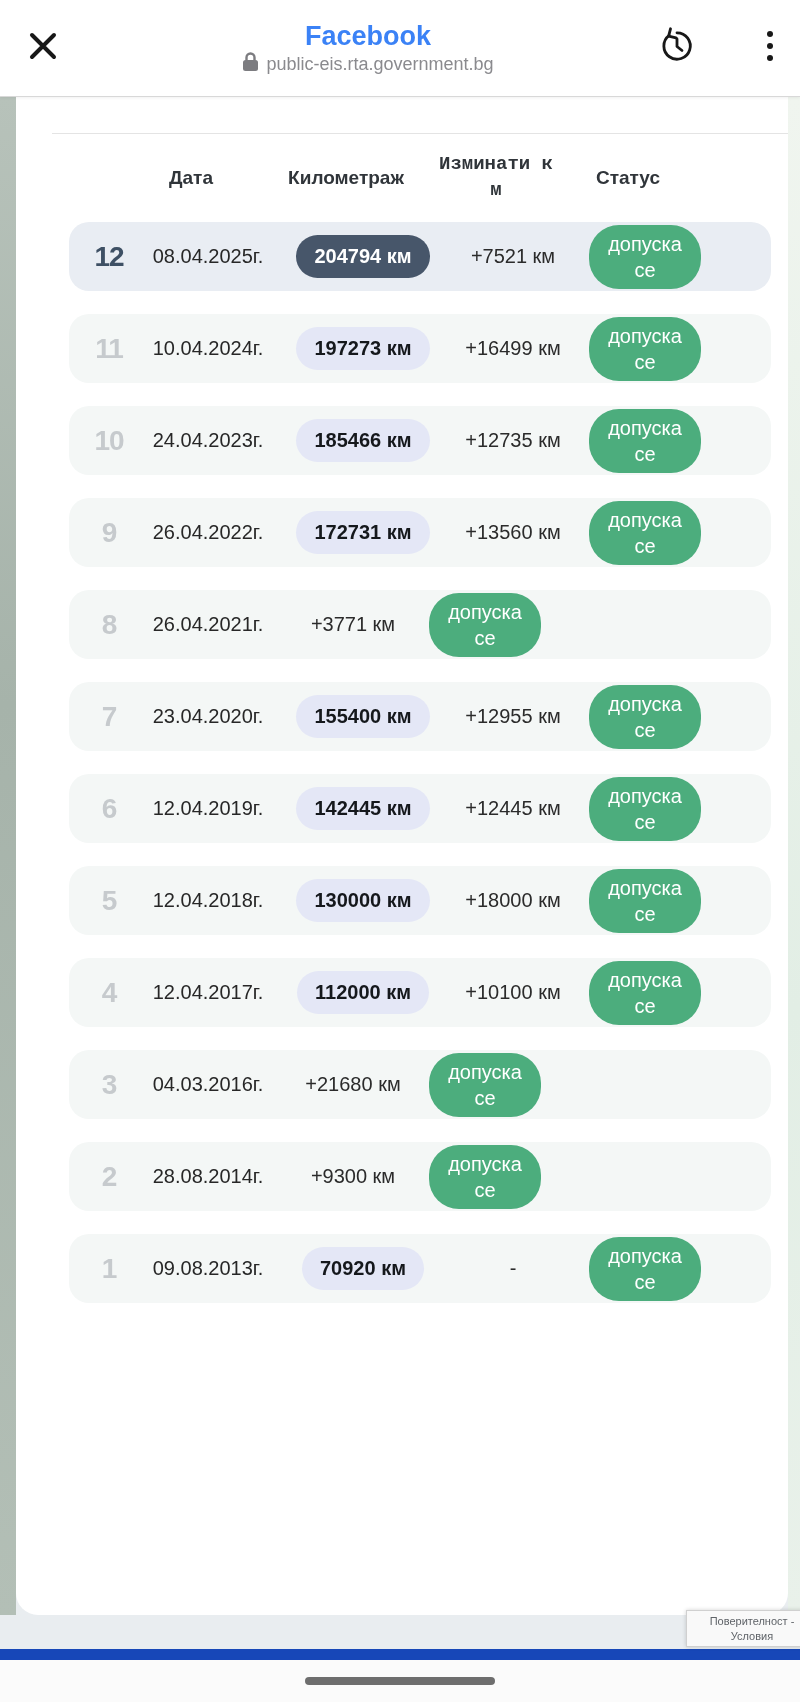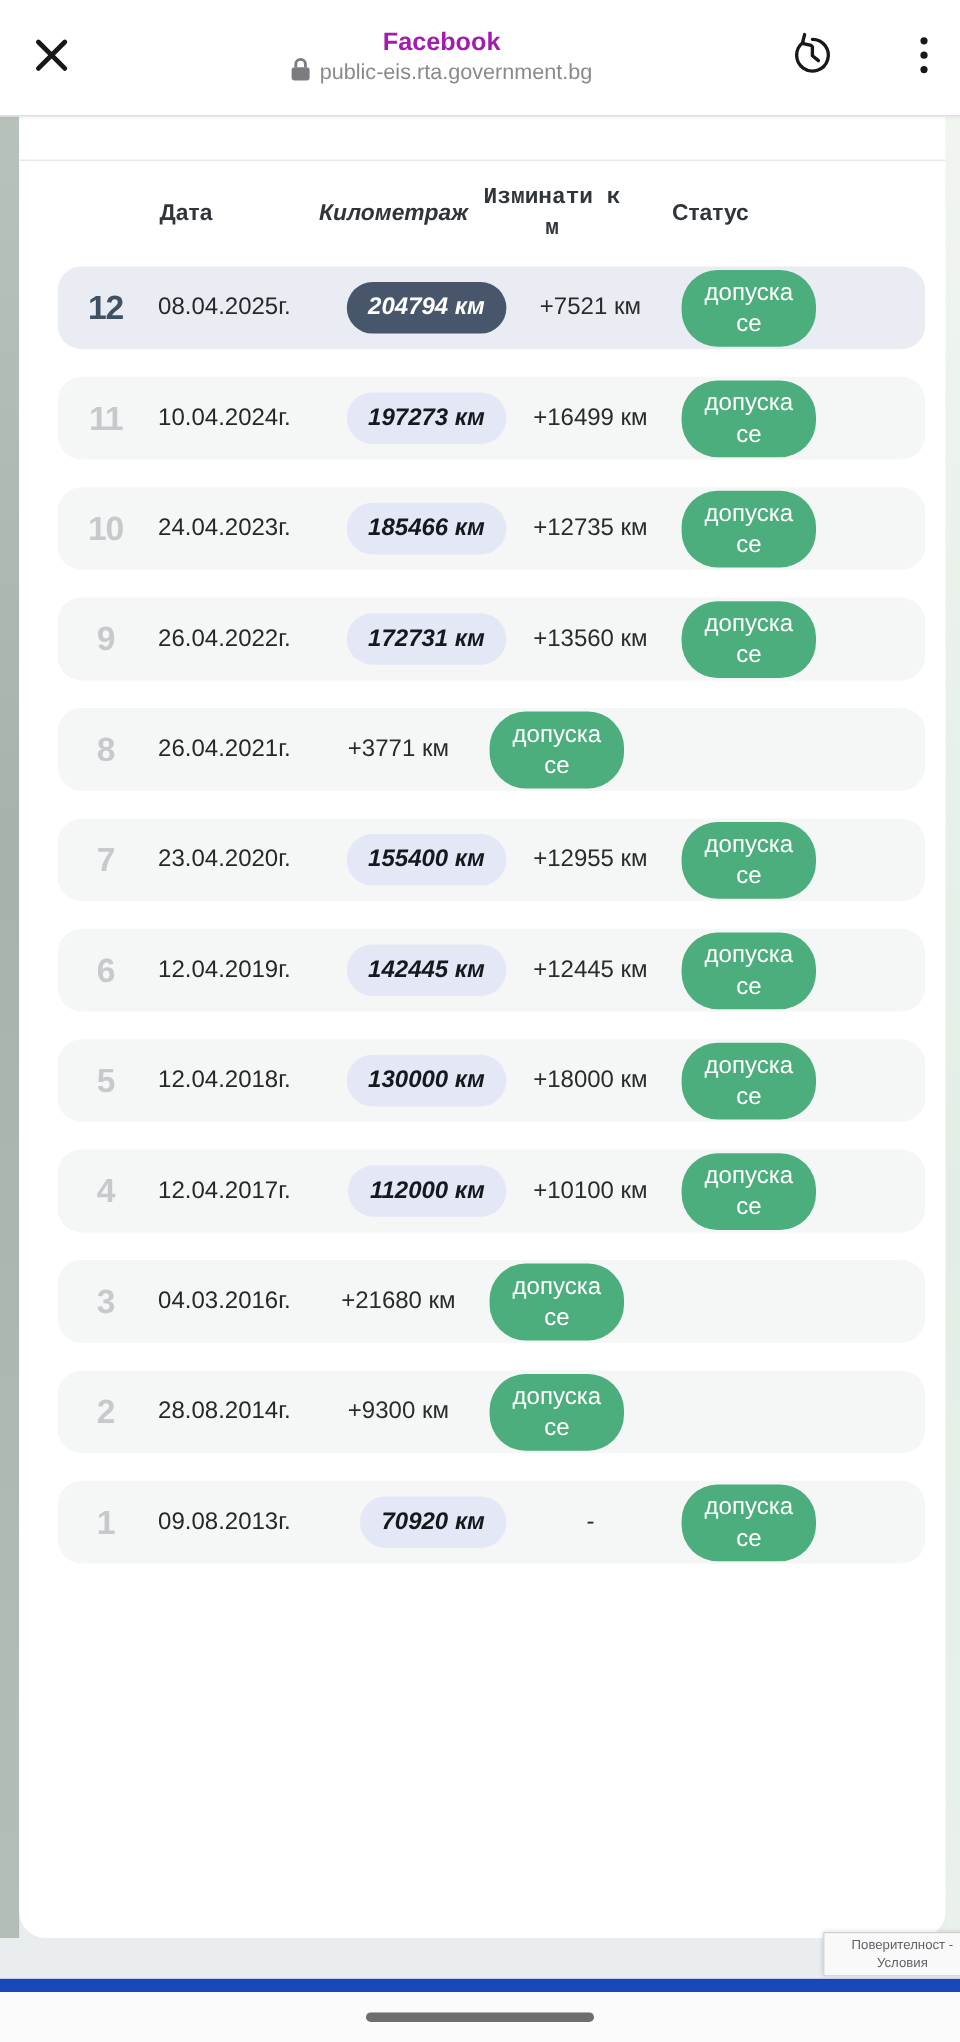--- a/index.html
+++ b/index.html
@@ -10,51 +10,51 @@
     -webkit-font-smoothing:antialiased;
   }
   
   .chrome {
     height:97px; background:#ffffff; display:flex; align-items:center;
     border-bottom:1px solid #d8d8d8; position:relative; z-index:5;
     box-shadow:0 1px 3px rgba(0,0,0,.06);
   }
   .chrome-close { width:86px; display:flex; justify-content:center; cursor:pointer; }
   .chrome-center { flex:1; text-align:center; }
-  .chrome-title { font-size:21px; font-weight:700; color:#a21caf; line-height:1.2; }
+  .chrome-title { font-size:27px; font-weight:700; color:#3b82f6; line-height:1.2; }
   .chrome-urlrow { display:flex; align-items:center; justify-content:center; gap:7px; margin-top:0; }
   .chrome-url { font-size:18px; color:#8a8a8e; }
   .chrome-actions { width:150px; display:flex; align-items:center; justify-content:space-between; padding:0 26px 0 6px; }
   .icon-btn { cursor:pointer; display:flex; align-items:center; justify-content:center; }
   
   .page {
     height:1518px; display:flex; align-items:stretch;
     background:#e9edf0;
   }
   .strip-left { width:16px; background:linear-gradient(180deg,#b7c2ba 0%,#a6b3aa 40%,#b3bfb6 100%); }
   .strip-right { width:12px; background:linear-gradient(180deg,#f0f5ef 0%,#e2eee5 60%,#e9f1ea 100%); }
   .card {
-    flex:1; background:#ffffff; border-radius:0 0 22px 22px; position:relative; overflow:hidden;
+    flex:1; background:#ffffff; border-radius:0 0 22px 22px; position:relative; overflow:hidden;padding-left:36px;
   }
   .card-divider { height:1px; background:#e4e4e4; margin-top:36px; }
   
   .thead {
     height:88px; display:flex; align-items:center; padding-left:16px;
     font-size:19px; font-weight:700; color:#30353a;
   }
   .cell-num    { width:48px;  text-align:center; }
   .cell-date   { width:150px; text-align:center; }
-  .cell-km     { width:160px; text-align:right;font-style:italic; }
+  .cell-km     { width:160px; text-align:center; }
   .cell-delta  { width:140px; text-align:center; }
   .cell-status { width:124px; text-align:center; }
   .thead .two-line { line-height:1.35;font-family:Liberation Mono, monospace; }
   
   .rows { padding-left:17px; padding-right:17px; }
   .row {
-    height:69px; margin:0 0 23px 15px; border-radius:20px; background:#f4f7f6;
+    height:69px; margin:0 0 23px 0; border-radius:20px; background:#f4f7f6;
     display:flex; align-items:center; padding-left:16px;
   }
   .row.dark { background:#e9edf3; }
   .row-num { font-size:28px; font-weight:700; color:#c6cacd; letter-spacing:-1px; }
   .row.dark .row-num { color:#3e5064; }
   .row-date { font-size:20px; color:#272727; }
   .km-pill {
     display:inline-block; background:#e4e7f6; color:#15181c; font-weight:700; font-size:20px;
     padding:10px 18px; border-radius:24px; white-space:nowrap;
   }

